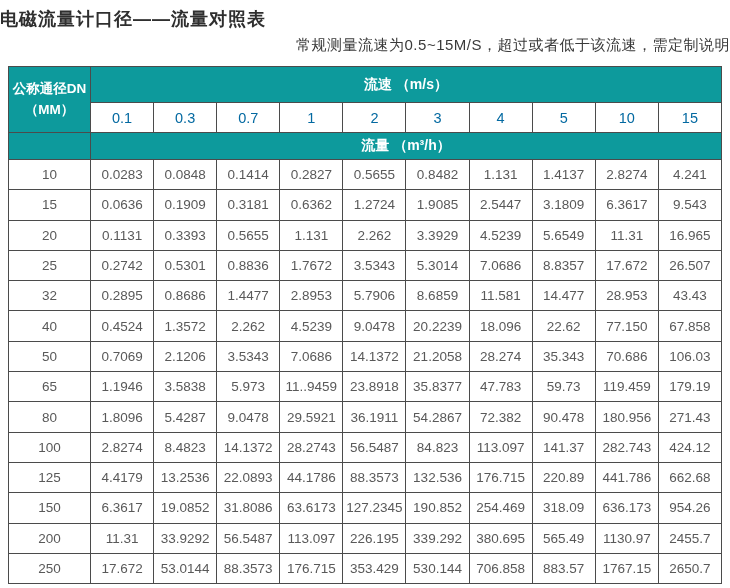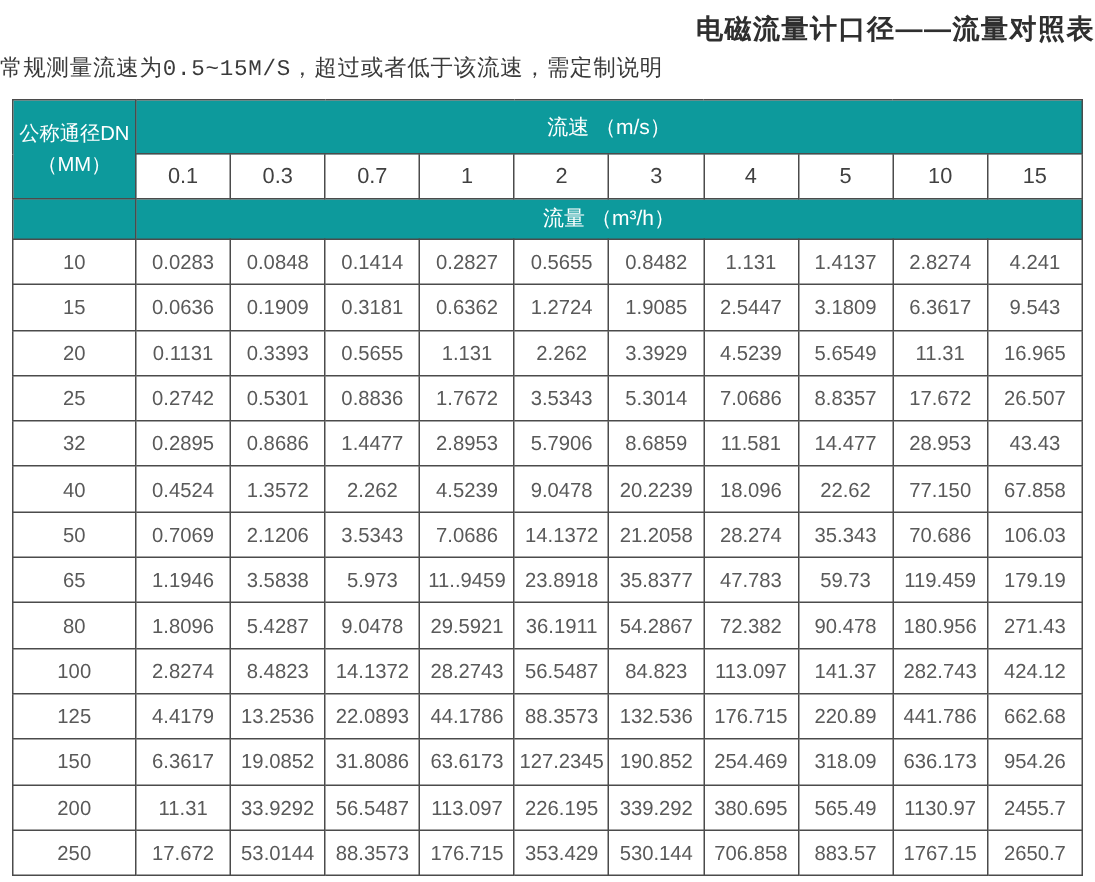--- a/index.html
+++ b/index.html
@@ -10,63 +10,62 @@
     font-family: "Liberation Sans", "DejaVu Sans", sans-serif;
   }
   .page {
     width: 730px;
     height: 588px;
     box-sizing: border-box;
     overflow: hidden;
   }
   h1.title {
     margin: 7px 0 5px 0;
-    text-align: right;
+    text-align: left;
     font-size: 18px;
     font-weight: bold;
     color: #2f2f2f;
     letter-spacing: 1px;
   }
   p.subtitle {
     margin: 0 0 11px 0;
-    text-align: left;
+    text-align: right;
     font-size: 15px;
     color: #3a3a3a;
     letter-spacing: 0.5px;
-    font-family: Liberation Mono, monospace;
   }
   table.flow-table {
     width: 714px;
     margin: 0 auto;
     border-collapse: collapse;
     table-layout: fixed;
   }
   table.flow-table col.dn-col { width: 82px; }
   table.flow-table th,
   table.flow-table td {
     border: 1px solid #4b4b4b;
     text-align: center;
     vertical-align: middle;
     padding: 0;
   }
   th.teal {
     background: #0d9a9c;
     color: #ffffff;
-    font-weight: normal;
+    font-weight: bold;
     font-size: 14px;
   }
   th.dn-head {
     line-height: 1.55;
     font-size: 13.5px;
   }
   th.dn-head .line { display: block; }
   tr.group-row th.group { height: 35px; }
   tr.speed-row th {
     background: #ffffff;
-    color: #404040;
+    color: #0369a1;
     font-weight: normal;
     font-size: 14.5px;
     height: 29px;
   }
   tr.flow-group-row th.group { height: 26px; }
   tbody td {
     height: 29.3px;
     font-size: 13.5px;
     color: #595959;
     background: #ffffff;

